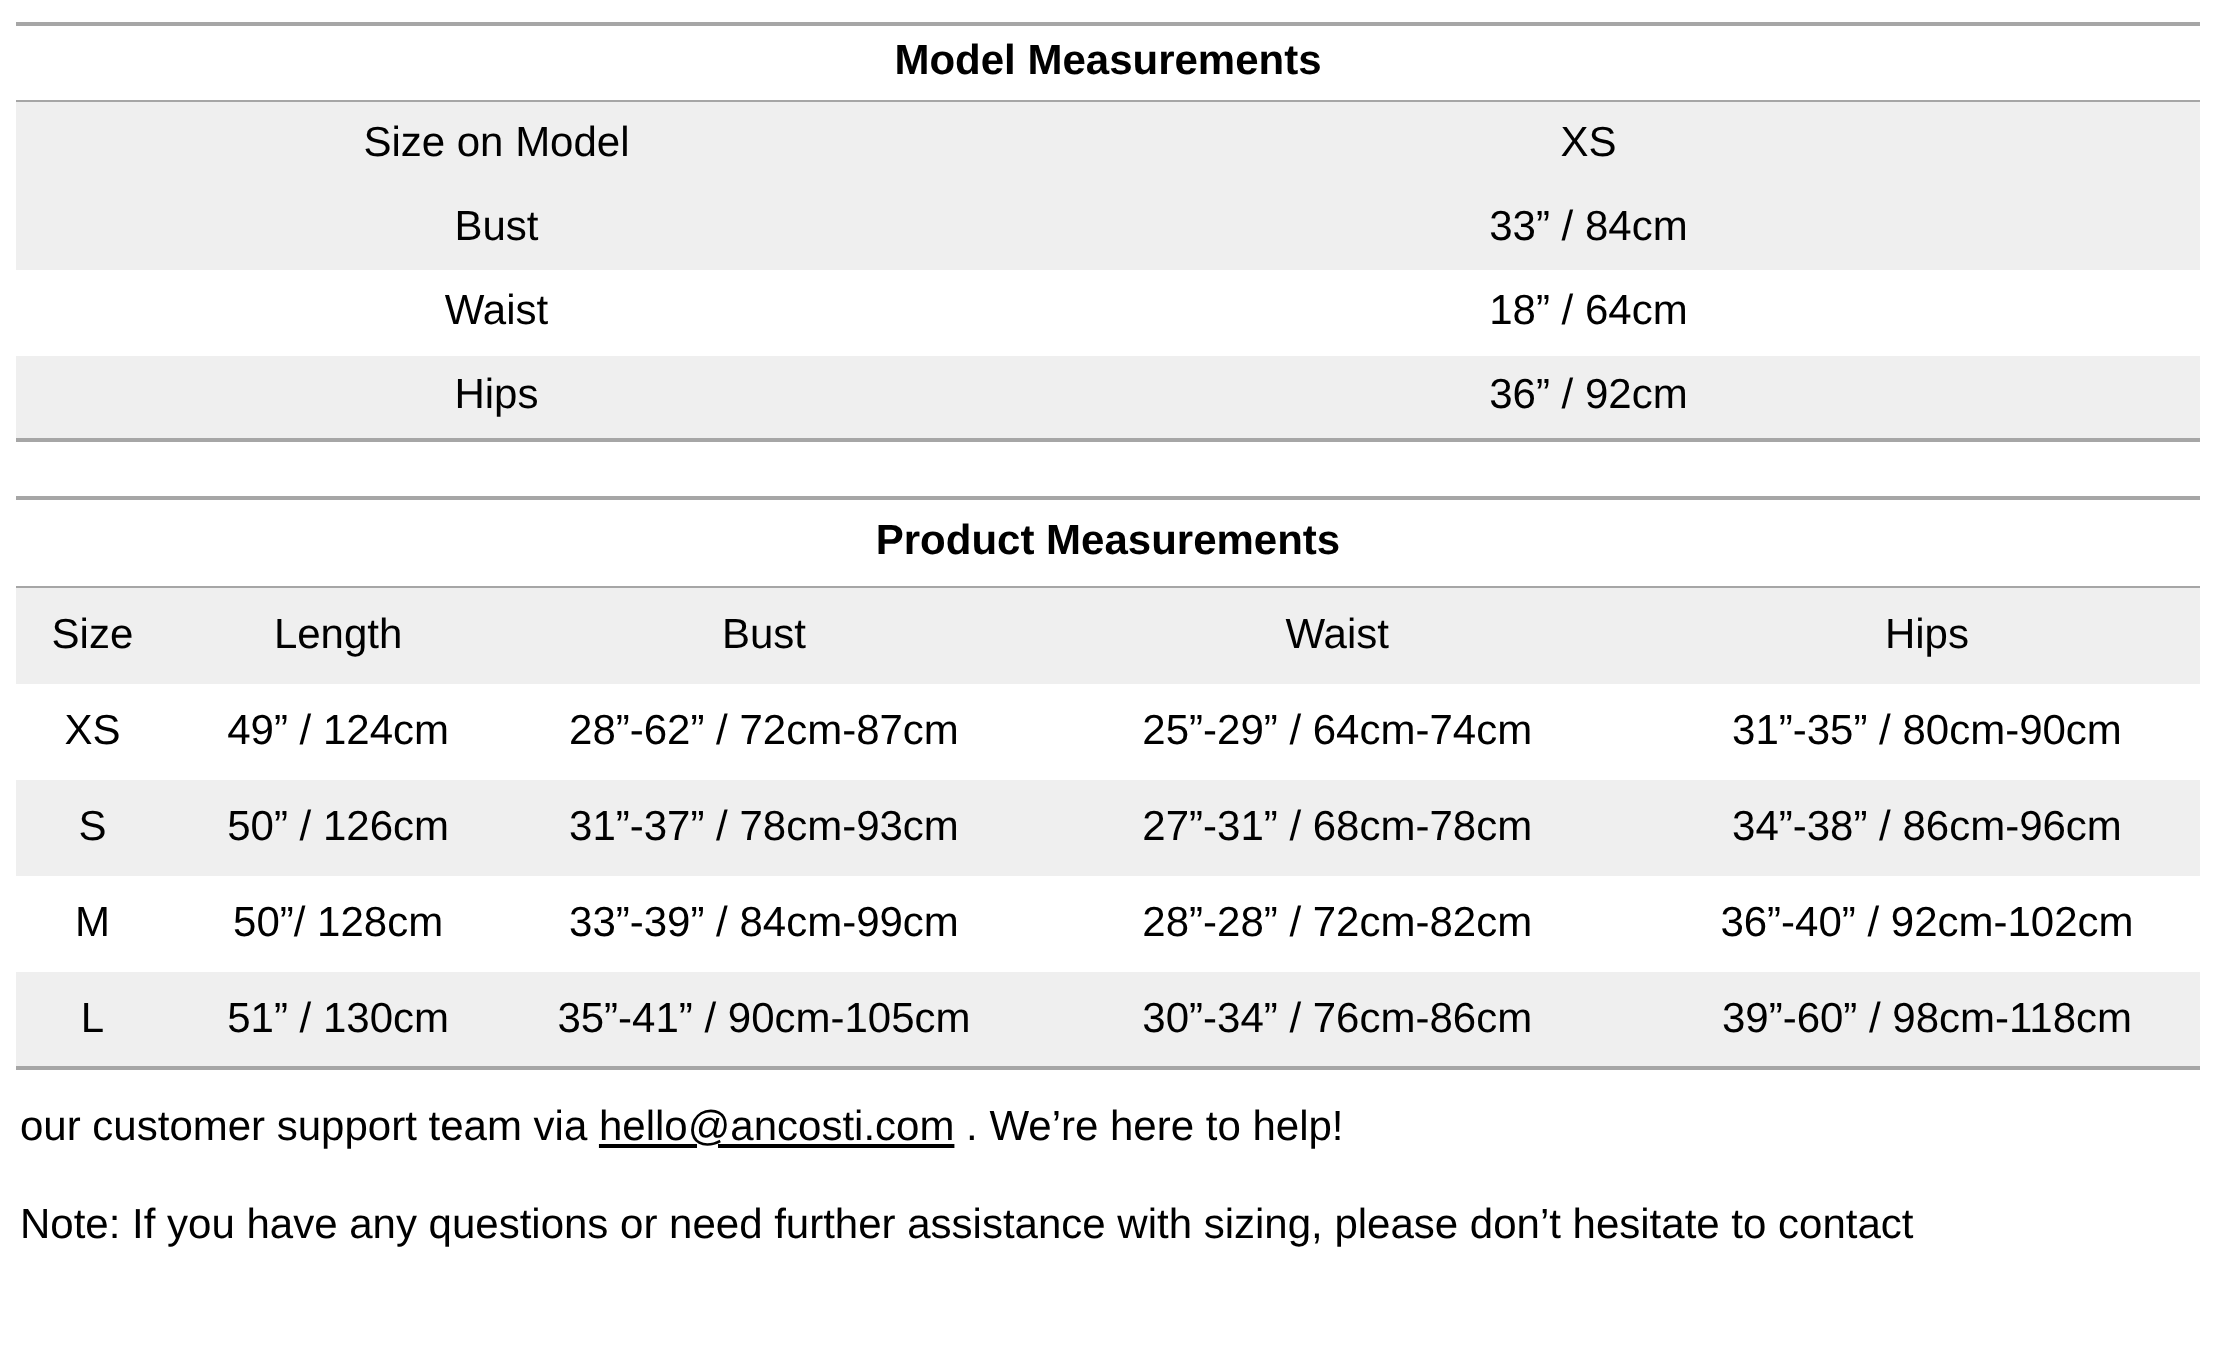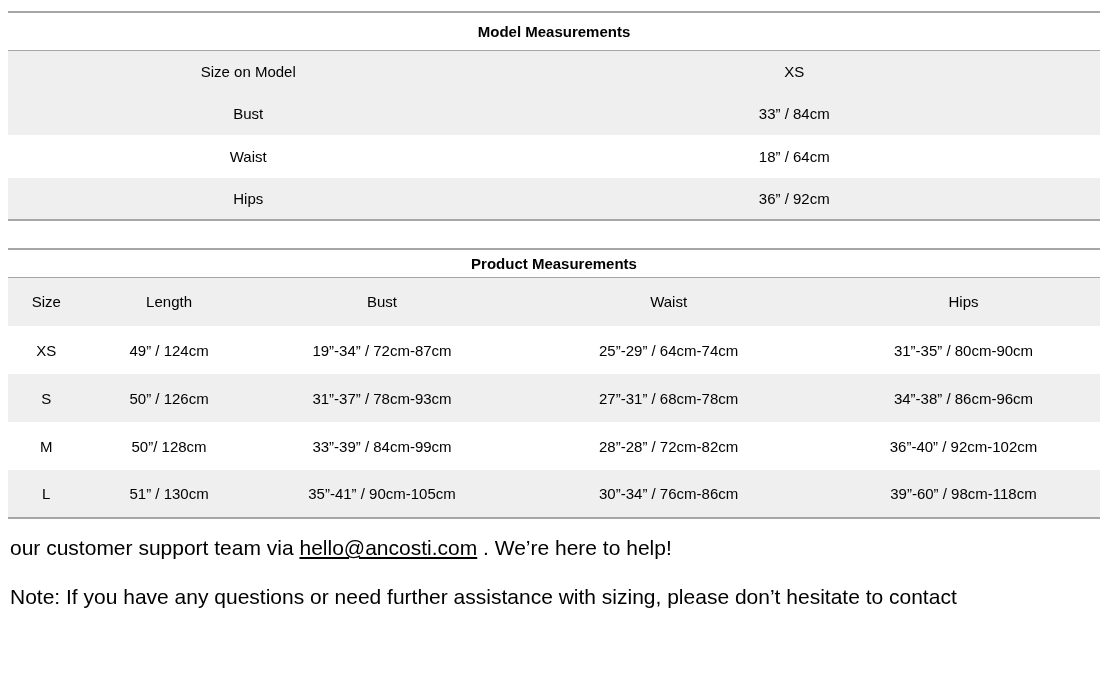--- a/index.html
+++ b/index.html
@@ -21,40 +21,40 @@
     height: 684px;
     overflow: hidden;
   }
   .page {
     padding: 11px 10px 0 8px;
   }
   table {
     width: 1092px;
     border-collapse: collapse;
     table-layout: fixed;
-    font-size: 15px;
+    font-size: 21px;
     border-top: 2px solid var(--border);
     border-bottom: 2px solid var(--border);
   }
   th, td {
     text-align: center;
     vertical-align: middle;
     font-weight: normal;
     padding: 0 4px;
     white-space: nowrap;
     overflow: hidden;
   }
   tr.title-row th {
     font-weight: bold;
     height: 38px;
     border-bottom: 1.5px solid var(--border);
   }
   .model-table { margin-bottom: 27px; }
   .model-table tbody td { height: 42.5px; }
-  .product-table tr.title-row th { height: 28px; margin-top: 20px; }
+  .product-table tr.title-row th { height: 44px; margin-top: 20px; }
   .product-table thead tr.header-row th { height: 49px; }
   .product-table tbody td { height: 48px; }
   tr.stripe { background: var(--stripe); }
   .note {
     margin: 4px 0 0 0;
     padding-left: 2px;
     font-size: 21px;
     line-height: 49px;
   }
   .note .line { display: block; }
@@ -116,21 +116,21 @@
         <th>Length</th>
         <th>Bust</th>
         <th>Waist</th>
         <th>Hips</th>
       </tr>
     </thead>
     <tbody>
       <tr>
         <td>XS</td>
         <td>49” / 124cm</td>
-        <td>19”-34” / 72cm-87cm</td>
+        <td>28”-62” / 72cm-87cm</td>
         <td>25”-29” / 64cm-74cm</td>
         <td>31”-35” / 80cm-90cm</td>
       </tr>
       <tr class="stripe">
         <td>S</td>
         <td>50” / 126cm</td>
         <td>31”-37” / 78cm-93cm</td>
         <td>27”-31” / 68cm-78cm</td>
         <td>34”-38” / 86cm-96cm</td>
       </tr>

